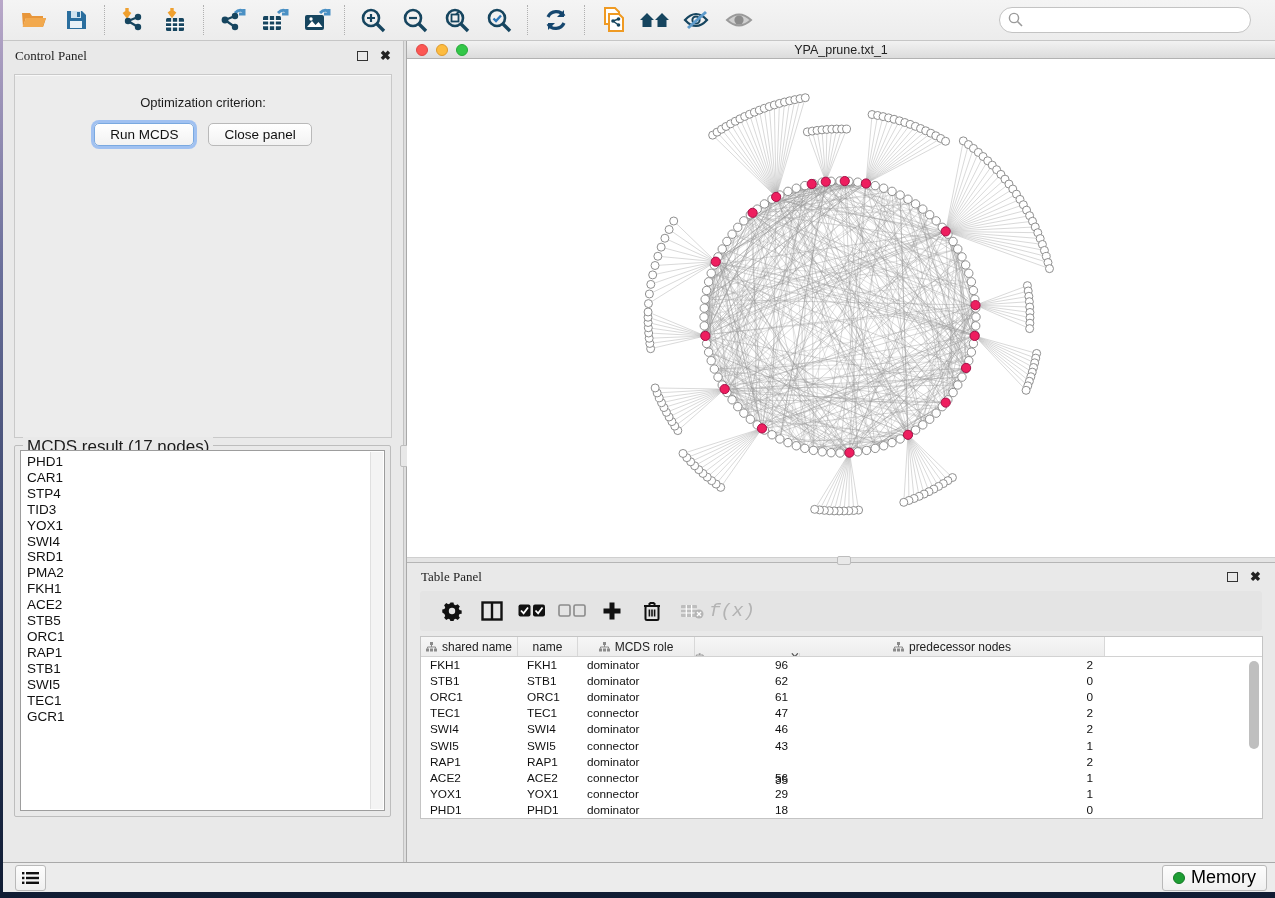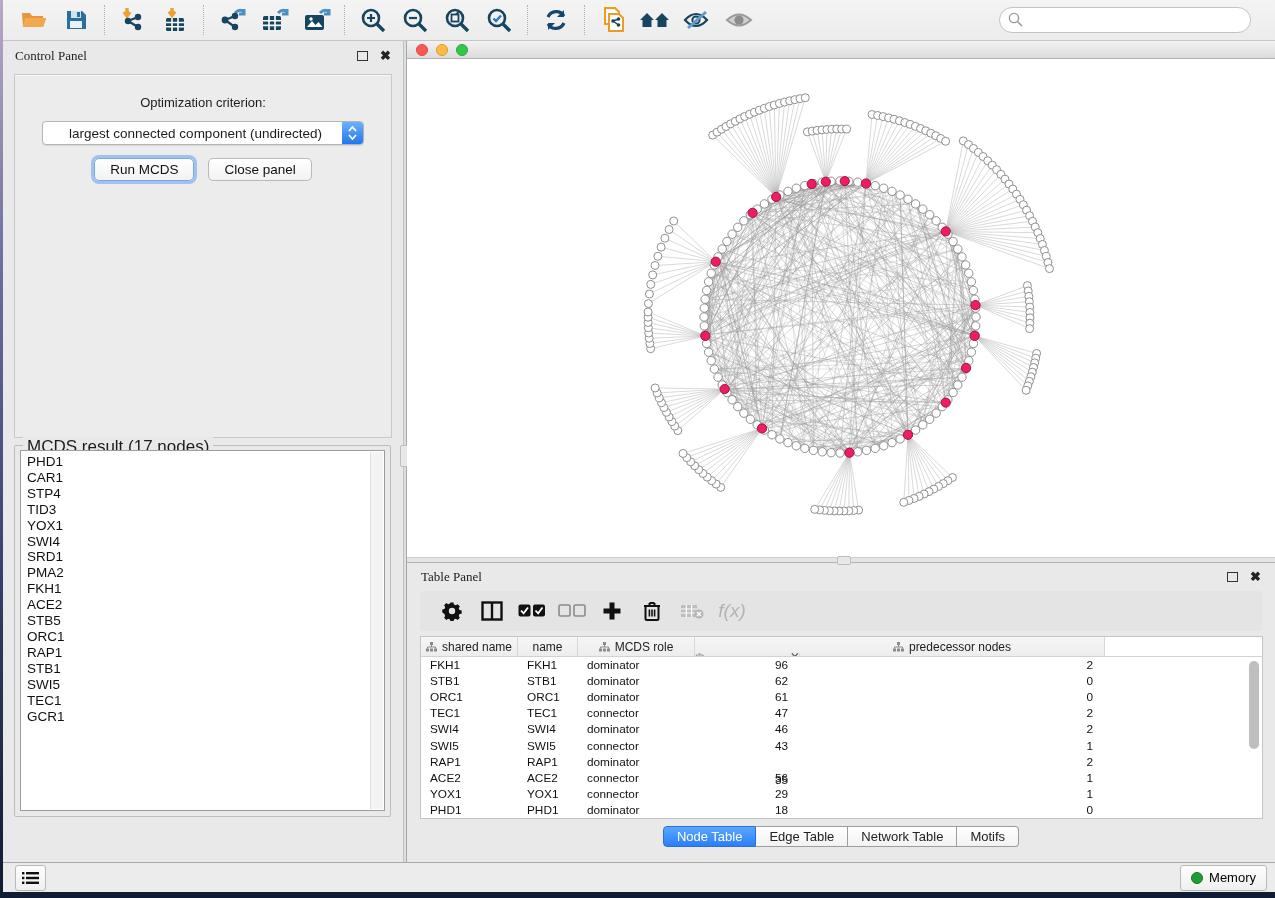--- a/index.html
+++ b/index.html
@@ -67,41 +67,41 @@
   .netcanvas { flex:1; background:#fff; position:relative; overflow:hidden; }
 
   .hsplit { height:6px; flex:0 0 auto; background:#e4e4e4; border-top:1px solid #cfcfcf; border-bottom:1px solid #b5b5b5; position:relative; cursor:row-resize; }
   .hsplit .grip { position:absolute; left:430px; top:-2px; width:14px; height:9px; background:#e8e8e8; border:1px solid #bdbdbd; border-radius:2px; }
 
   
   .tpanel { height:299px; flex:0 0 auto; background:#e9e9e9; display:flex; flex-direction:column; }
   .tpanel .panel-titlebar { padding:6px 14px 2px 14px; }
   .ttoolbar { margin:4px 13px 0 13px; height:40px; background:#e4e4e4; border-radius:3px; display:flex; align-items:center; padding-left:12px; gap:0; flex:0 0 auto; }
   .tt-btn { width:40px; height:32px; display:flex; align-items:center; justify-content:center; background:transparent; border:none; cursor:pointer; }
-  .fx { font-family:Liberation Sans, sans-serif; font-style:italic; font-size:19px; color:#b3b3b3; }
+  .fx { font-family:Liberation Mono, monospace; font-style:italic; font-size:19px; color:#b3b3b3; }
 
   .tablewrap { margin:5px 12px 0 13px; background:#fff; border:1px solid #c4c4c4; position:relative; flex:0 0 auto; height:183px; overflow:hidden; }
   .thead { display:flex; height:20px; background:linear-gradient(180deg,#f6f6f6,#ededed); border-bottom:1px solid #d2d2d2; }
   .th { display:flex; align-items:center; justify-content:center; gap:5px; font-size:12px; color:#222; border-right:1px solid #d8d8d8; overflow:hidden; }
   .th:last-child { border-right:none; background:#fff; }
   .trow { display:flex; height:16.1px; align-items:center; }
   .td { font-size:11.8px; color:#111; overflow:hidden; white-space:nowrap; }
   .td.left { padding-left:9px; text-align:left; }
   .td.right { padding-right:12px; text-align:right; }
   .tbl-scroll { position:absolute; top:22px; right:2px; width:11px; height:170px; }
   .tbl-thumb { position:absolute; top:2px; left:0; width:10px; height:88px; background:#bfbfbf; border-radius:5px; }
 
   .ttabs-row { display:flex; justify-content:center; margin-top:7px; }
   .ttabs-row .seg-tab { padding:2px 13px; font-size:13px; }
 
   
   .statusbar { height:30px; flex:0 0 auto; background:#ececec; border-top:1px solid #a9a9a9; display:flex; align-items:center; padding:0 8px; }
   .sb-btn { width:31px; height:26px; margin-left:4px; background:linear-gradient(180deg,#fdfdfd,#f0f0f0); border:1px solid #b9b9b9; border-radius:3px; display:flex; align-items:center; justify-content:center; cursor:pointer; }
   .sb-spacer { flex:1; }
-  .mem-btn { height:26px; background:linear-gradient(180deg,#fdfdfd,#f0f0f0); border:1px solid #b9b9b9; border-radius:3px; display:flex; align-items:center; gap:6px; padding:0 10px; font-size:13px; cursor:pointer; }
+  .mem-btn { height:26px; background:linear-gradient(180deg,#fdfdfd,#f0f0f0); border:1px solid #b9b9b9; border-radius:3px; display:flex; align-items:center; gap:6px; padding:0 10px; font-size:18px; cursor:pointer; }
   .mem-dot { width:12px; height:12px; border-radius:50%; background:#1e9e34; border:1px solid #157a27; }
 </style>
 </head>
 <body>
 
 <div class="app">
 
   <div class="toolbar">
     <button class="tb-btn">
       <svg class="ic" width="28" height="24" viewBox="0 0 28 24">
@@ -250,31 +250,20 @@
     <div class="cpanel">
       <div class="panel-titlebar">
         <span class="panel-title">Control Panel</span>
         <span class="panel-title-sp"></span>
         <span class="win-float"></span>
         <span class="win-close">✖</span>
       </div>
 
       <div class="mcds-box">
         <div class="crit-label">Optimization criterion:</div>
-        <div class="selectbox">
-          <span class="sel-text">largest connected component (undirected)</span>
-          <span class="sel-stepper">
-            <svg width="9" height="6" viewBox="0 0 9 6">
-                <path d="M1 5 L4.5 1 L8 5" fill="none" stroke="#fff" stroke-width="1.8"></path>
-              </svg>
-            <svg width="9" height="6" viewBox="0 0 9 6">
-                <path d="M1 1 L4.5 5 L8 1" fill="none" stroke="#fff" stroke-width="1.8"></path>
-              </svg>
-          </span>
-        </div>
         <div class="btn-row">
           <button class="mac-btn focused">Run MCDS</button>
           <button class="mac-btn">Close panel</button>
         </div>
       </div>
 
       <div class="result-group">
         <span class="result-legend">MCDS result (17 nodes)</span>
         <div class="result-list" id="mcds-list">
           <div class="list-scroll-track"></div>
@@ -299,20 +288,21 @@
       </div>
     </div>
 
     <div class="vsplit">
         <div class="grip"></div>
       </div>
 
     <div class="rightcol">
 
       <div class="netwin-title">
+        <span class="netwin-name">YPA_prune.txt_1</span>
         <span class="tlights">
           <span class="tl" style="background:#fc5753;border:1px solid #df4744;"></span>
           <span class="tl" style="background:#fdbc40;border:1px solid #de9b2d;"></span>
           <span class="tl" style="background:#33c748;border:1px solid #27a93a;"></span>
         </span>
       </div>
 
       <div class="netcanvas">
         <svg id="netsvg" width="868" height="494" viewBox="0 0 868 494">
             <line x1="441.8948255752995" y1="122.29118643954993" x2="476.71576728122994" y2="129.21750238866562" stroke="#999999" stroke-opacity="0.4" stroke-width="0.7"></line>
@@ -1372,26 +1362,20 @@
                 <div class="td left" style="width: 117px; flex: 0 0 117px;">dominator</div>
                 <div class="td right" style="width: 105px; flex: 0 0 105px;">18</div>
                 <div class="td right" style="width: 305px; flex: 0 0 305px;">0</div>
               </div>
             </div>
           <div class="tbl-scroll">
               <div class="tbl-thumb"></div>
             </div>
         </div>
 
-        <div class="ttabs-row" id="tbl-tabs">
-            <div class="seg-tab active">Node Table</div>
-            <div class="seg-tab">Edge Table</div>
-            <div class="seg-tab">Network Table</div>
-            <div class="seg-tab">Motifs</div>
-          </div>
       </div>
     </div>
   </div>
 
   <div class="statusbar">
     <button class="sb-btn">
       <svg width="17" height="14" viewBox="0 0 17 14">
           <g fill="#111">
             <rect x="0" y="1" width="2.4" height="2.4"></rect>
             <rect x="4" y="1" width="13" height="2.4"></rect>

